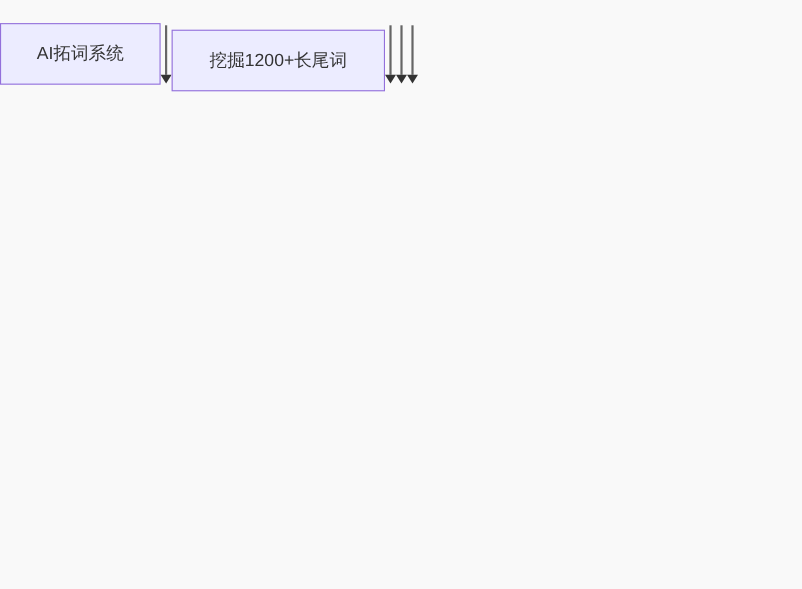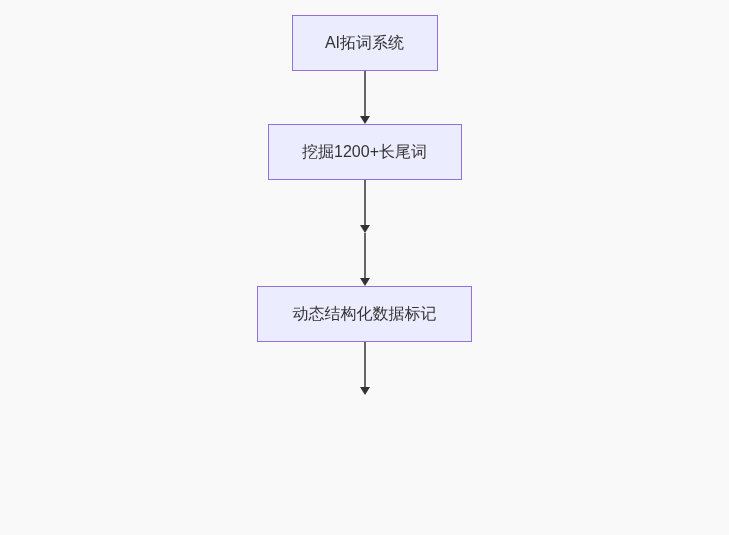--- a/index.html
+++ b/index.html
@@ -17,37 +17,37 @@
     position: relative;
     width: 729px;
     height: 535px;
   }
   .flow {
     position: absolute;
     top: 15px;
     left: 0;
     right: 0;
     display: flex;
-    flex-direction: column;
+    flex-direction: row;
     align-items: center;
   }
   .node {
     box-sizing: border-box;
     height: 56px;
     background: var(--node_fill, #ECECFF);
     border: 1.5px solid var(--node_border, #9370DB);
     display: flex;
     align-items: center;
     justify-content: center;
     font-size: 16px;
     color: var(--text_color, #333333);
     white-space: nowrap;
   }
   .n0 { width: 146px; }
-  .n1 { width: 194px; }
+  .n1 { width: 194px; margin-top: 12px; }
   .n2 { width: 224px; }
   .n3 { width: 215px; }
   .n4 { width: 236px; }
   .edge {
     height: 53px;
     display: flex;
     flex-direction: column;
     align-items: center;
   }
   .edge .line {
@@ -86,23 +86,20 @@
       <div class="line"></div>
       <div class="head"></div>
     </div>
 
 
     <div class="edge">
       <div class="line"></div>
       <div class="head"></div>
     </div>
 
-    <div class="node n3">
-      <span>动态结构化数据标记</span>
-    </div>
 
     <div class="edge">
       <div class="line"></div>
       <div class="head"></div>
     </div>
 
 
   </div>
 </div>
 

